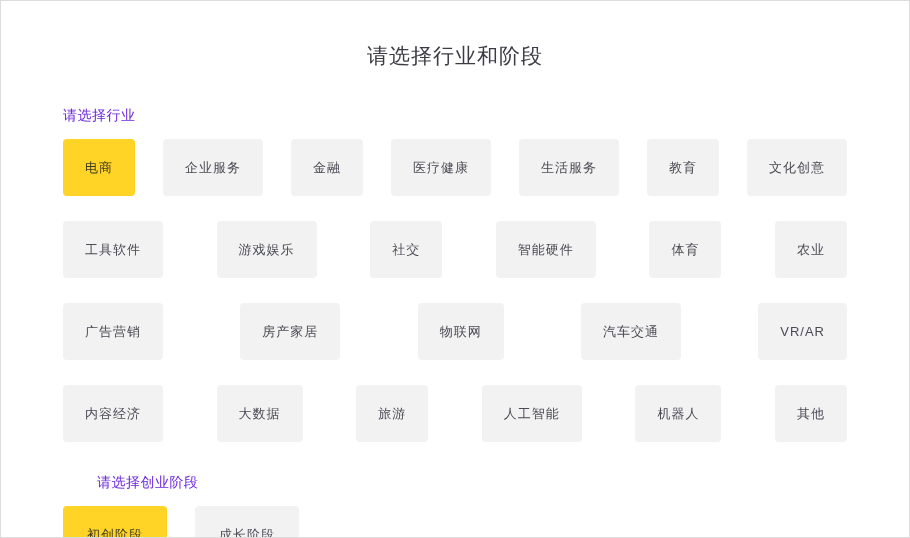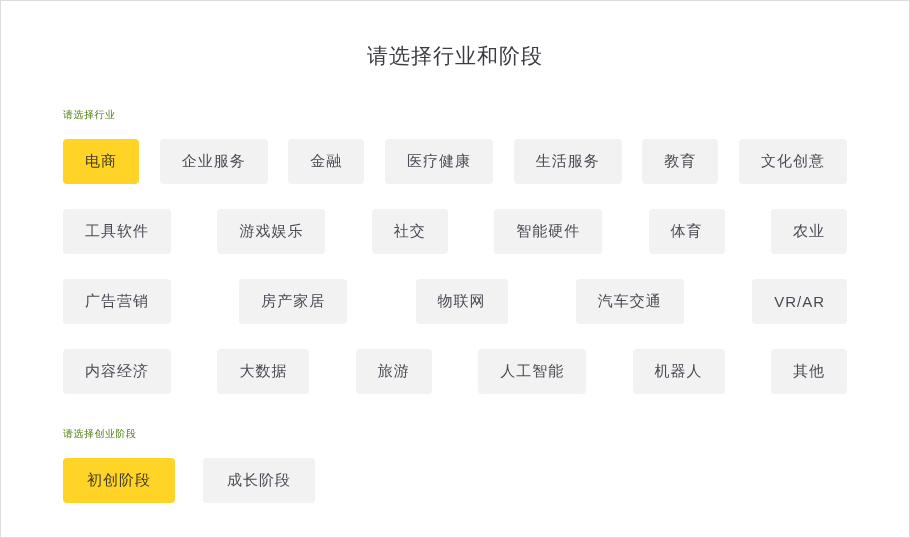--- a/index.html
+++ b/index.html
@@ -29,49 +29,49 @@
     margin: 16px;
     padding-top: 24px;
     padding-bottom: 0;
     line-height: 30px;
   }
   .section {
     padding: 0 62px;
     box-sizing: border-box;
   }
   .section-label {
-    font-size: 10px;
-    color: #4d7c0f;
+    font-size: 14px;
+    color: #6d28d9;
     letter-spacing: 0.5px;
     line-height: 20px;
   }
   #industry-section .section-label { margin-top: 34px; }
-  #stage-section .section-label { margin-top: 30px; }
+  #stage-section .section-label { margin-top: 30px; margin-left: 34px; }
 
   .chip-grid {
     margin-top: 14px;
   }
   .chip-row {
     display: flex;
     justify-content: space-between;
     align-items: center;
     margin-bottom: 25px;
   }
   .chip-row:last-child { margin-bottom: 0; }
 
   .chip {
     display: inline-flex;
     align-items: center;
     justify-content: center;
-    height: 45px;
+    height: 57px;
     padding: 0 22px;
     border-radius: 4px;
     background: #f2f2f2;
     color: #4a4a55;
-    font-size: 15px;
+    font-size: 13px;
     letter-spacing: 1px;
     box-sizing: border-box;
     cursor: pointer;
     user-select: none;
     white-space: nowrap;
   }
   .chip.selected {
     background: #ffd426;
     color: #3f3b20;
   }

